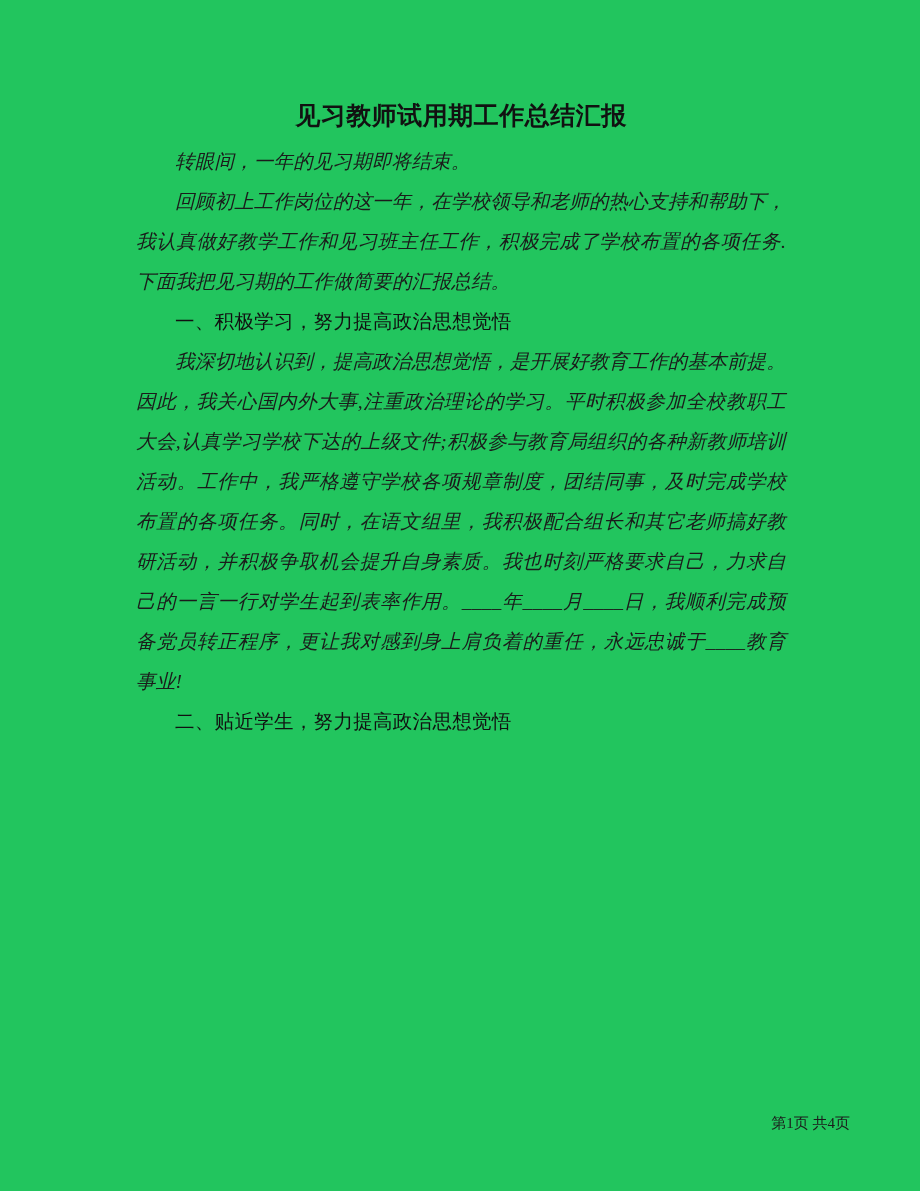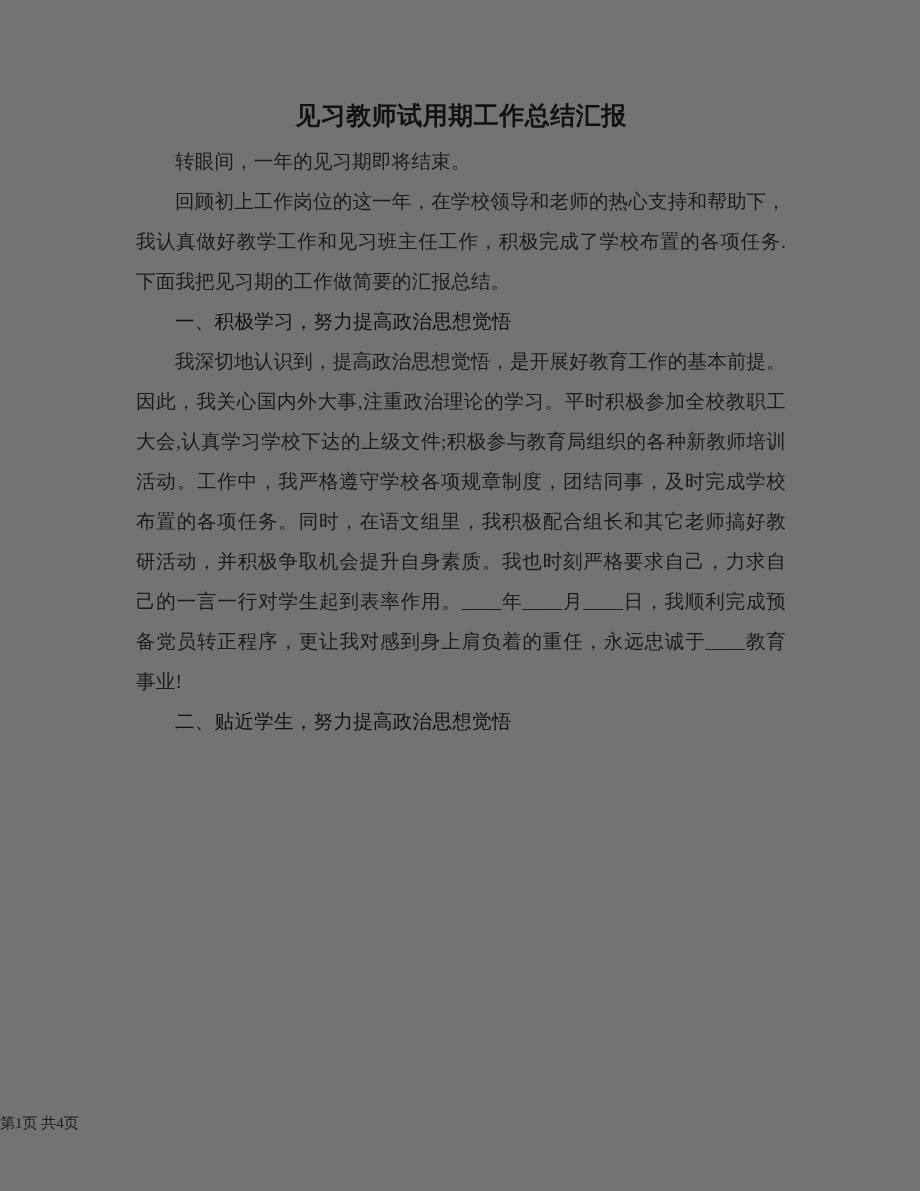--- a/index.html
+++ b/index.html
@@ -14,21 +14,21 @@
     font-family: "Liberation Serif", "DejaVu Serif", serif;
     color: #1b1b1b;
     overflow: hidden;
   }
   .page {
     position: absolute;
     left: 0;
     top: 0;
     width: 920px;
     height: 1191px;
-    background: #737373;
+    background: #22c55e;
   }
   .content {
     position: absolute;
     left: 136px;
     top: 96px;
     width: 650px;
   }
   .doc-title {
     font-size: 25px;
     font-weight: bold;
@@ -41,36 +41,37 @@
   p.para {
     margin: 0;
     font-size: 19.5px;
     line-height: 40px;
     text-align: justify;
     text-justify: inter-ideograph;
     text-indent: 2em;
     letter-spacing: 0.2px;
     color: #1b1b1b;
     word-break: break-all;
+    font-style: italic;
   }
   h2.section-heading {
     margin: 0;
     font-size: 19.5px;
     line-height: 40px;
     font-weight: normal;
     text-indent: 2em;
     letter-spacing: 0.3px;
     color: #111;
   }
   .footer {
     position: absolute;
     left: 0;
     top: 1112px;
     width: 850px;
-    text-align: left;
+    text-align: right;
     font-size: 15px;
     line-height: 22px;
     color: #1b1b1b;
   }
 </style>
 </head>
 <body>
 
 <div class="page">
 

